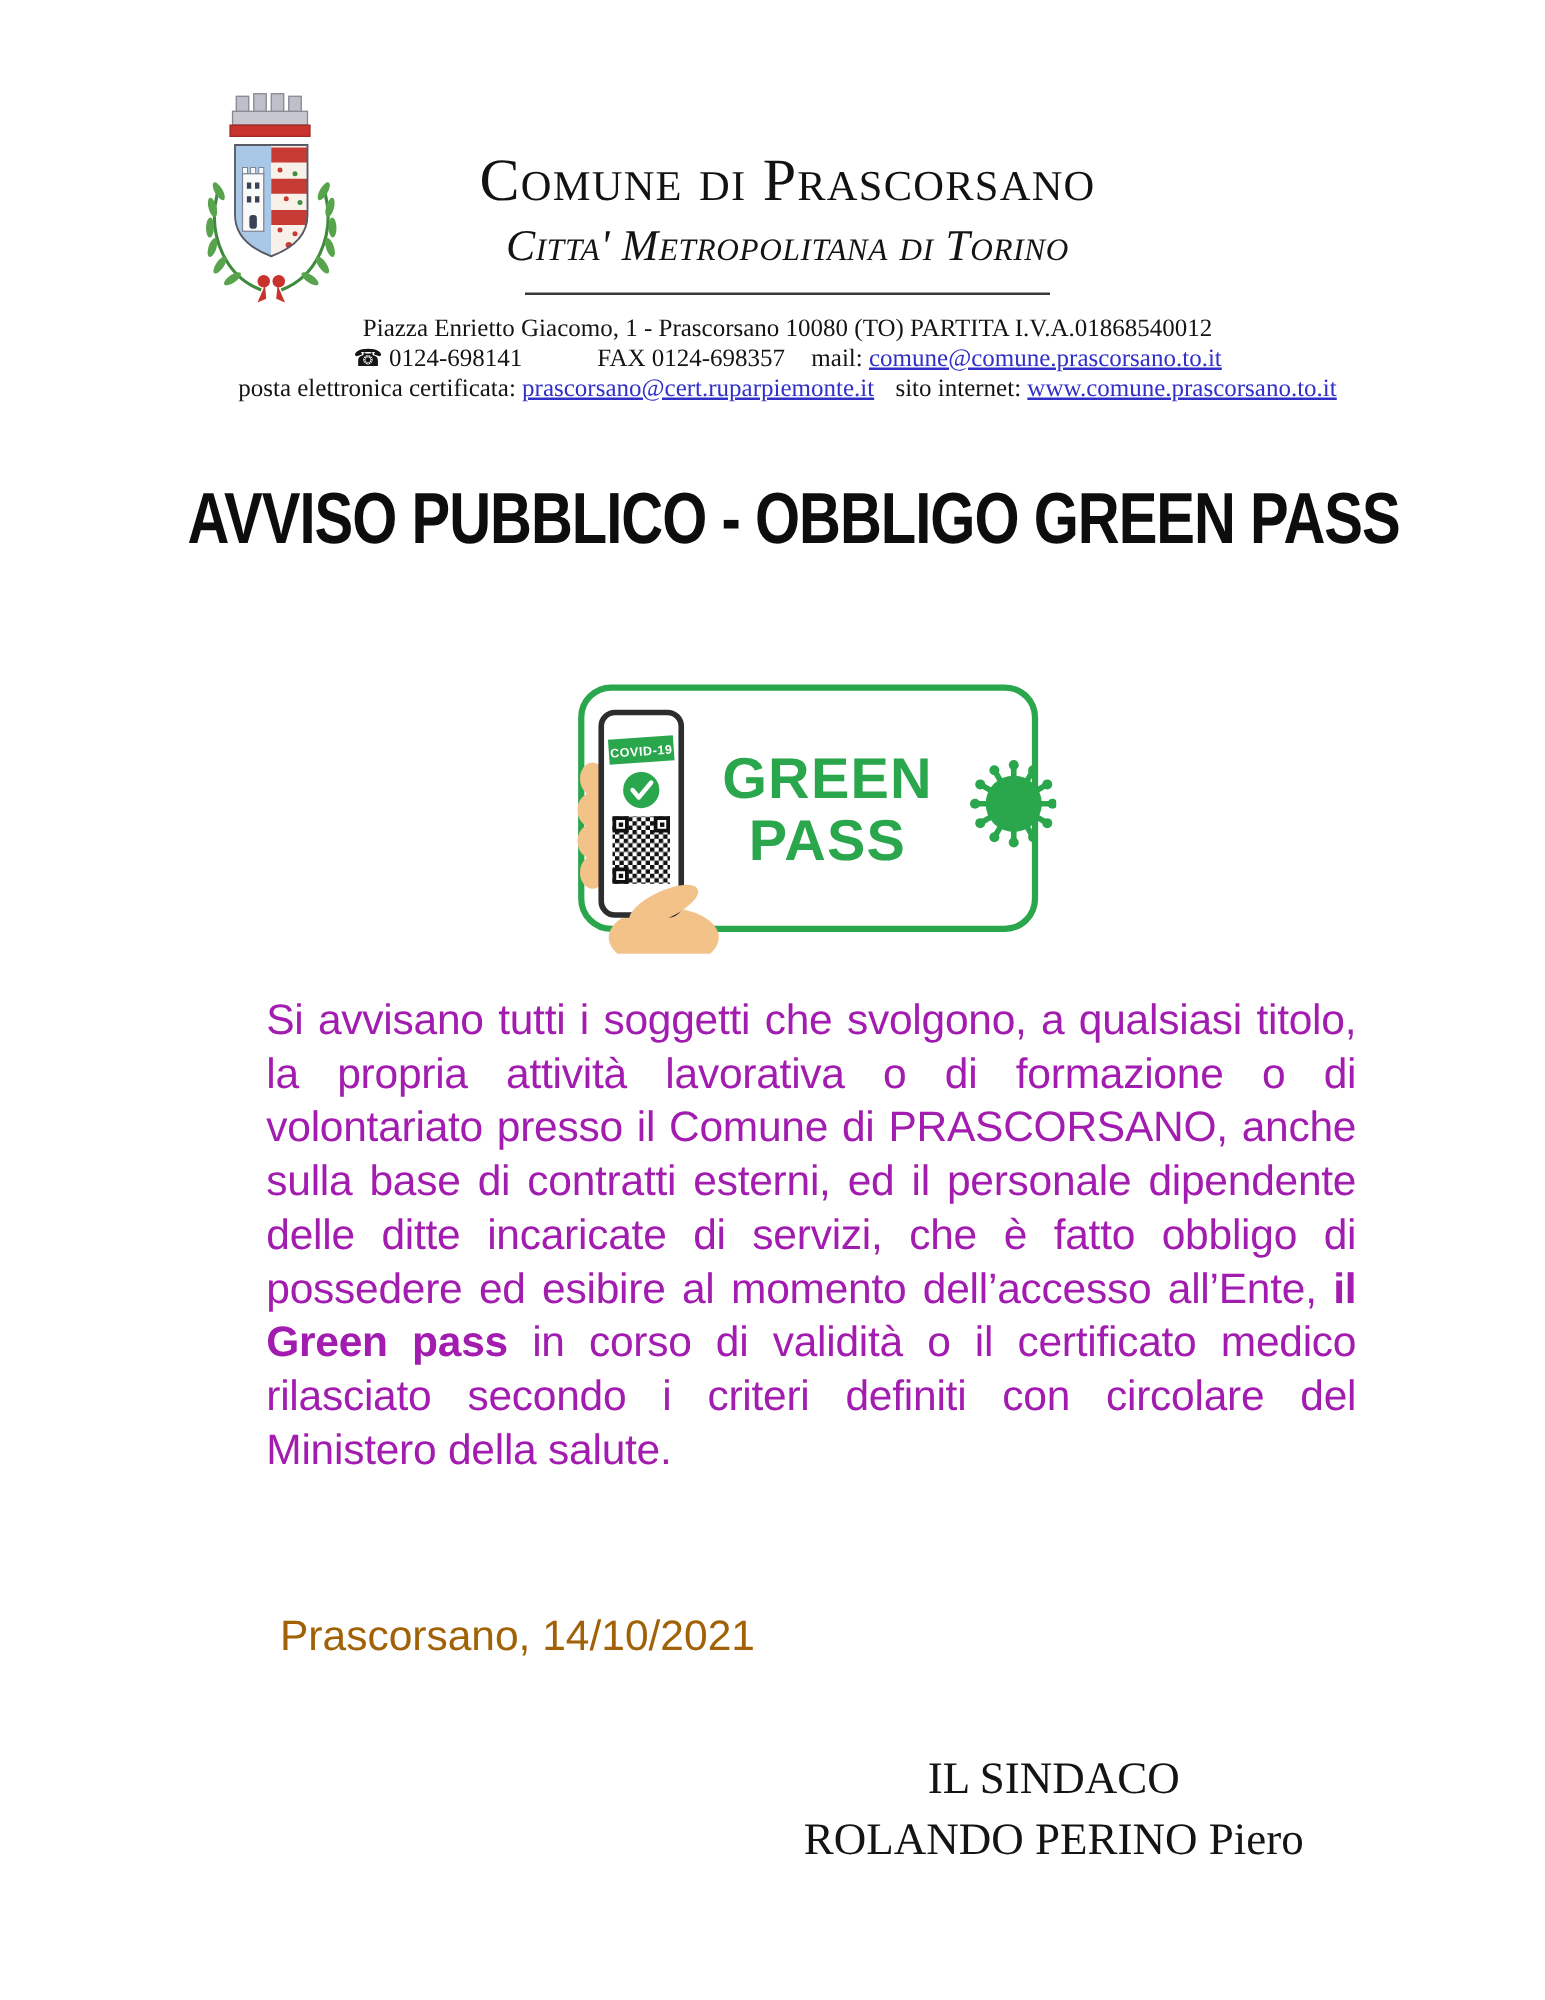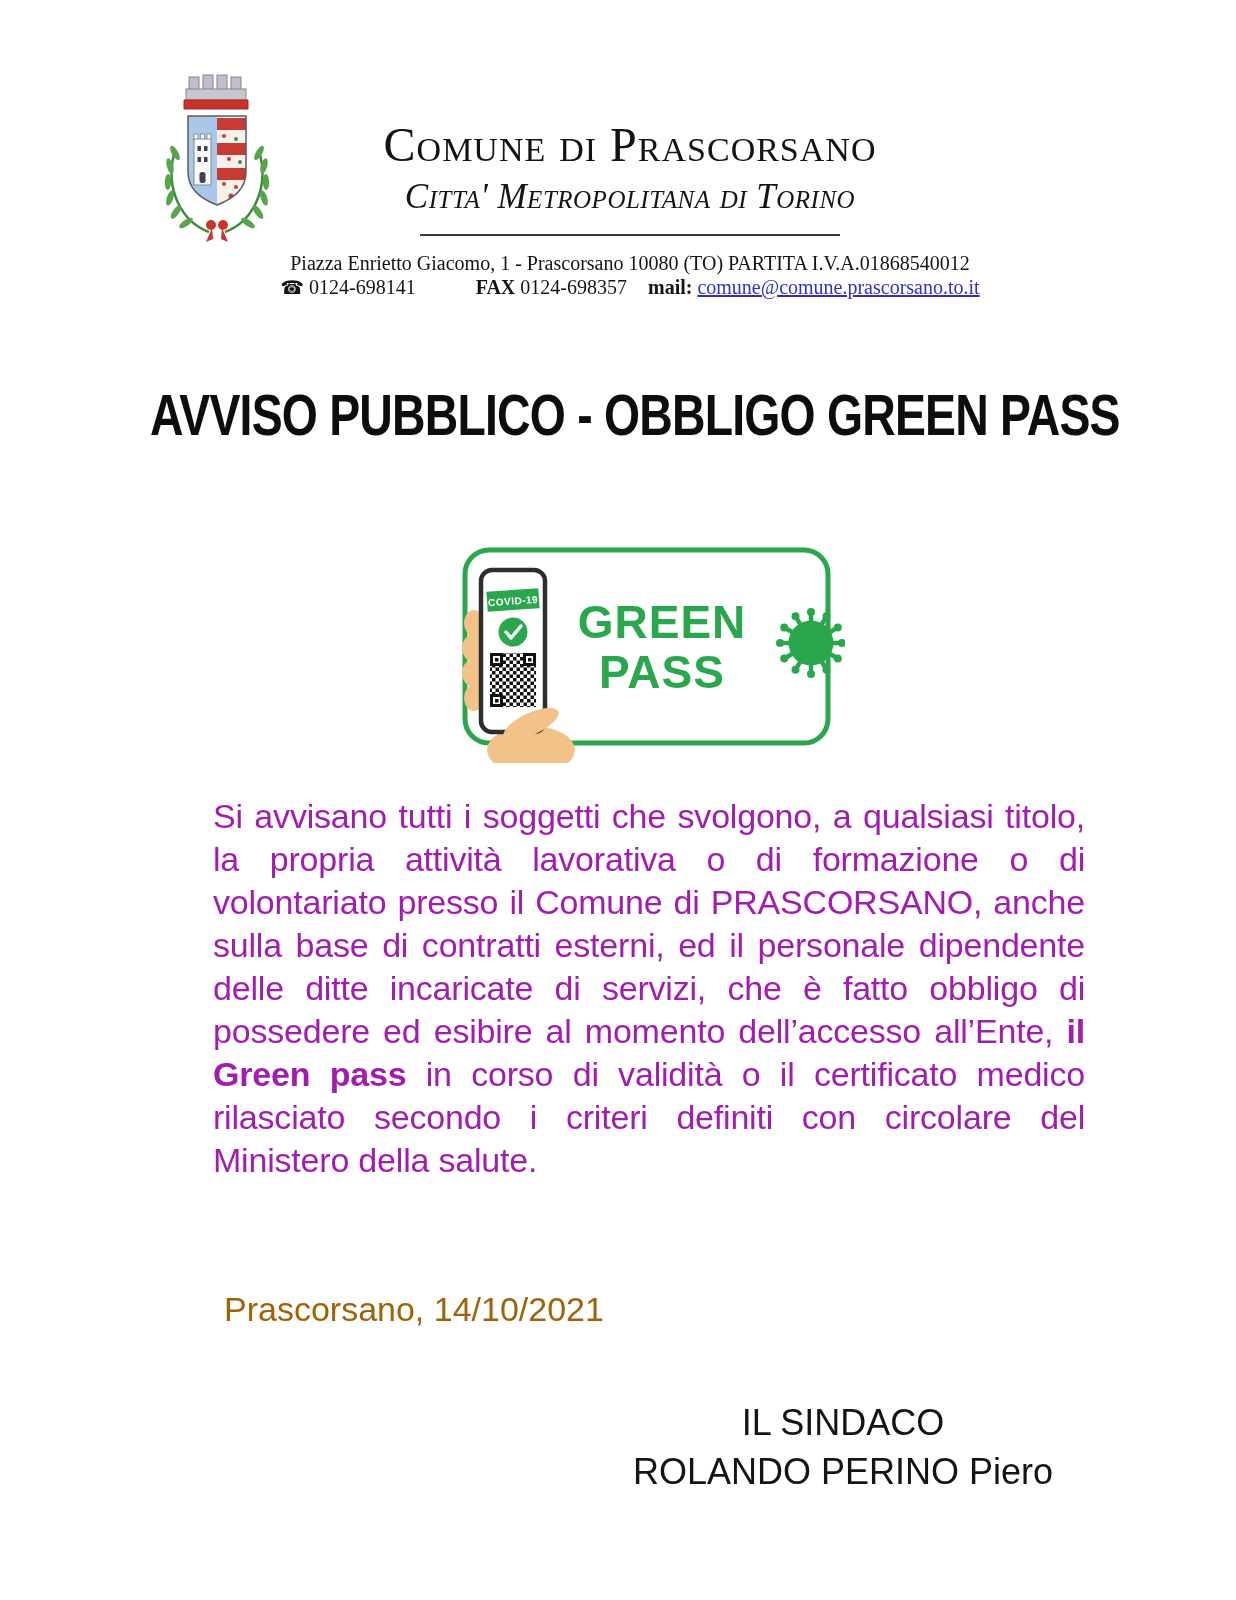--- a/index.html
+++ b/index.html
@@ -14,21 +14,21 @@
     margin-top:118px;font-size:48px;line-height:54px;font-variant:small-caps;
     letter-spacing:1px;color:#121212;
   }
   .metro{
     margin-top:8px;font-size:35px;line-height:34px;font-style:italic;
     font-variant:small-caps;letter-spacing:0.5px;color:#141414;
   }
   .rule{width:420px;margin:20px auto 0 auto;border:0;border-top:2px solid #3a3a3a;}
   .cline{margin-top:1px;font-size:20px;line-height:23px;color:#141414;}
   .cline.first{margin-top:16px;}
-  .cline b{font-weight:bold;}
+  .cline b{font-weight:normal;}
   .lbl-gap{margin-left:55px;}
   .lbl-gap2{margin-left:16px;}
   .lbl-gap3{margin-left:12px;}
   a.doclink{color:#3030c8;text-decoration:underline;cursor:pointer;}
   .tel-icon{font-family:"DejaVu Sans",sans-serif;font-size:19px;}
   
   .notice-title{
     position:absolute;left:150px;top:381px;margin:0;
     font-family:"Liberation Sans",sans-serif;font-weight:bold;font-size:58px;
     letter-spacing:-1px;white-space:nowrap;color:#0d0d0d;
@@ -40,21 +40,21 @@
     font-family:"Liberation Sans",sans-serif;font-size:34px;line-height:43px;
     text-align:justify;letter-spacing:-0.2px;color:#a21caf;
   }
   .body-par b{font-weight:bold;}
   .date-line{
     position:absolute;left:224px;top:1290px;
     font-family:"Liberation Sans",sans-serif;font-size:34px;color:#a16207;
   }
   .signature{
     position:absolute;left:593px;top:1398px;width:500px;text-align:center;
-    font-family:Liberation Sans, sans-serif;font-size:36px;line-height:49px;color:#141414;
+    font-family:Liberation Serif, serif;font-size:36px;line-height:49px;color:#141414;
   }
   svg text{font-family:"Liberation Sans",sans-serif;}
 </style>
 </head>
 <body>
 
 <div class="page">
 
   <header>
 
@@ -128,20 +128,26 @@
       <hr class="rule">
       <div class="cline first">Piazza Enrietto Giacomo, 1 - Prascorsano 10080 (TO) PARTITA I.V.A.01868540012</div>
       <div class="cline">
         <span class="tel-icon">☎</span>
         <span>0124-698141</span>
         <b class="lbl-gap">FAX</b>
         <span>0124-698357</span>
         <b class="lbl-gap2">mail:</b>
         <a class="doclink">comune@comune.prascorsano.to.it</a>
       </div>
+      <div class="cline">
+        <b>posta elettronica certificata:</b>
+        <a class="doclink">prascorsano@cert.ruparpiemonte.it</a>
+        <b class="lbl-gap3">sito internet:</b>
+        <a class="doclink">www.comune.prascorsano.to.it</a>
+      </div>
     </div>
   </header>
 
   <h1 class="notice-title">AVVISO PUBBLICO - OBBLIGO GREEN PASS</h1>
 
   <svg class="gp-card" width="402" height="232" viewBox="0 0 402 232">
     <rect x="22" y="19" width="363" height="193" rx="24" fill="#ffffff" stroke="#2aa64c" stroke-width="5"></rect>
     <g fill="#f2c289">
       <ellipse cx="88" cy="219" rx="44" ry="24"></ellipse>
       <rect x="26" y="85" width="16" height="92"></rect>

